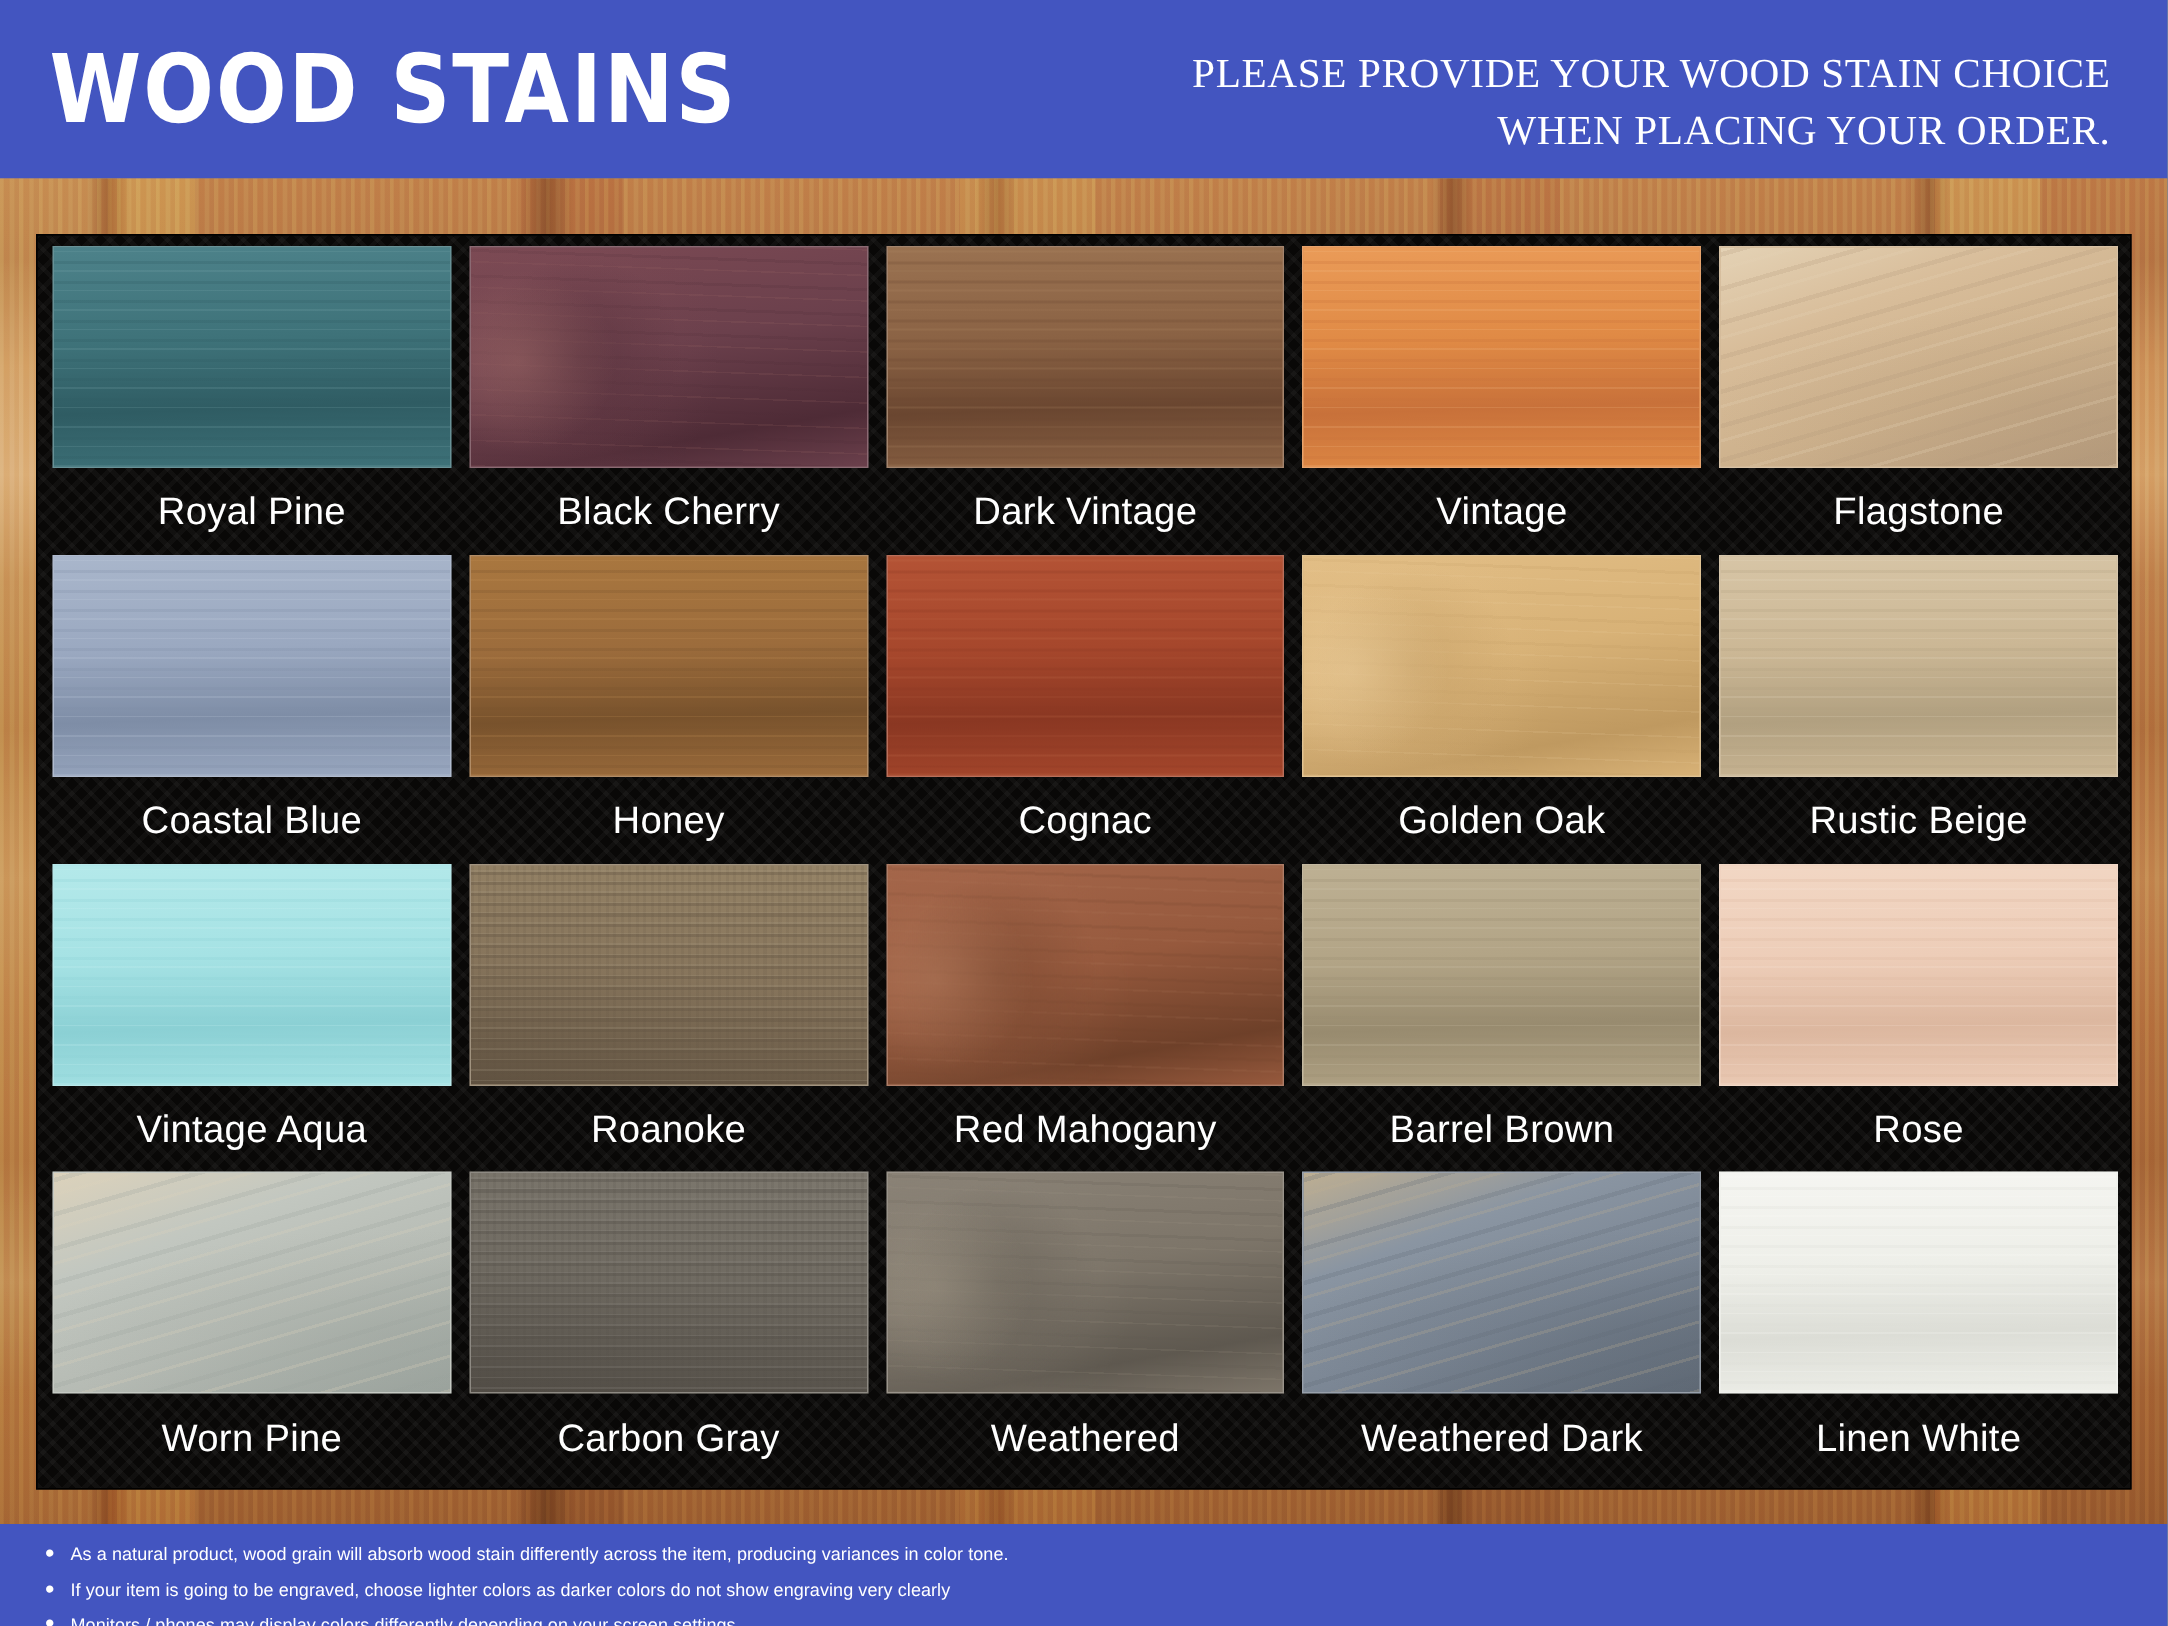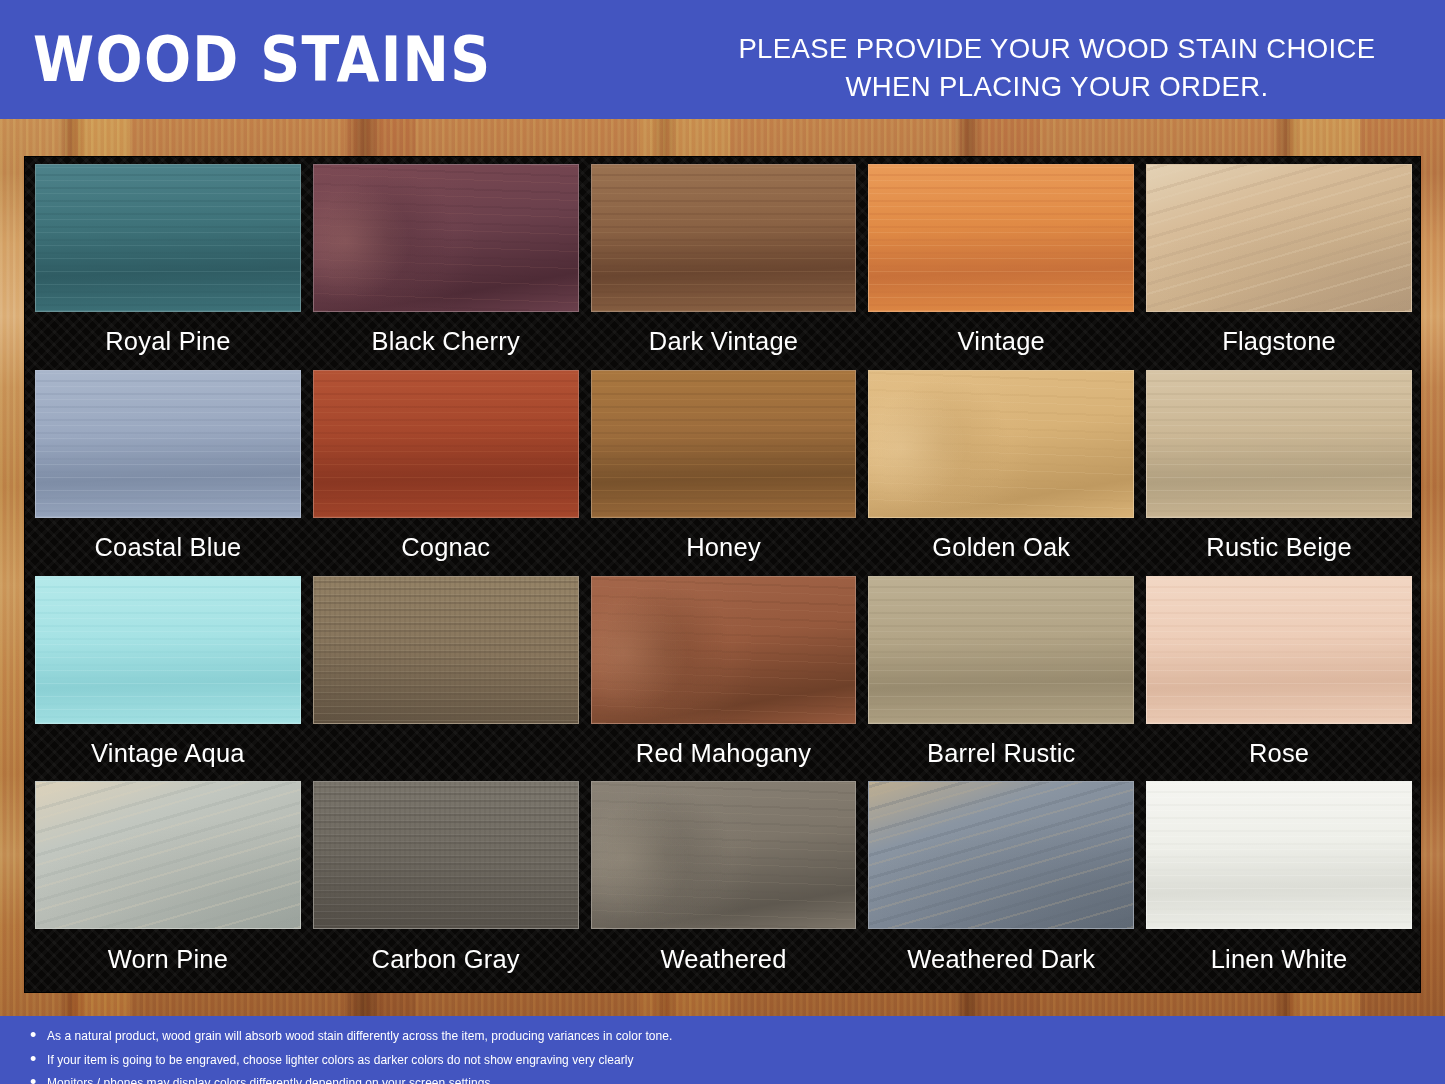--- a/index.html
+++ b/index.html
@@ -35,22 +35,22 @@
     letter-spacing: 1.5px;
     color: #ffffff;
     transform: scaleX(0.88);
     transform-origin: left center;
     white-space: nowrap;
   }
   #header-note {
     position: absolute;
     right: 38px; top: 30px;
     width: 700px;
-    text-align: center;
-    font-family: Liberation Sans, sans-serif;
+    text-align: right;
+    font-family: Liberation Serif, serif;
     font-size: 27.5px;
     line-height: 38px;
     letter-spacing: 0.4px;
     color: #ffffff;
   }
   #header-note .l2 { display: block; }
 
   
   #wood {
     position: absolute;
@@ -246,32 +246,32 @@
           </div>
           <div class="label">Flagstone</div>
         </div>
         <div class="cell">
           <div class="chip" style="background: rgb(154, 168, 192);">
             <div class="grain" style="background: repeating-linear-gradient(0deg, rgba(197, 208, 224, 0.2) 0px, rgba(197, 208, 224, 0.2) 1px, transparent 1px, transparent 5px, rgba(126, 141, 166, 0.25) 5px, rgba(126, 141, 166, 0.25) 7px, transparent 7px, transparent 13px), linear-gradient(178deg, rgb(169, 182, 203) 0%, rgb(154, 168, 192) 42%, rgb(126, 141, 166) 72%, rgb(154, 168, 192) 100%);"></div>
           </div>
           <div class="label">Coastal Blue</div>
         </div>
         <div class="cell">
+          <div class="chip" style="background: rgb(156, 108, 60);">
+            <div class="grain" style="background: repeating-linear-gradient(0deg, rgba(195, 144, 85, 0.2) 0px, rgba(195, 144, 85, 0.2) 1px, transparent 1px, transparent 5px, rgba(120, 82, 44, 0.25) 5px, rgba(120, 82, 44, 0.25) 7px, transparent 7px, transparent 13px), linear-gradient(178deg, rgb(169, 119, 63) 0%, rgb(156, 108, 60) 42%, rgb(120, 82, 44) 72%, rgb(156, 108, 60) 100%);"></div>
+          </div>
+          <div class="label">Honey</div>
+        </div>
+        <div class="cell">
           <div class="chip" style="background: rgb(166, 71, 44);">
             <div class="grain" style="background: repeating-linear-gradient(0deg, rgba(196, 111, 76, 0.2) 0px, rgba(196, 111, 76, 0.2) 1px, transparent 1px, transparent 5px, rgba(138, 55, 34, 0.25) 5px, rgba(138, 55, 34, 0.25) 7px, transparent 7px, transparent 13px), linear-gradient(178deg, rgb(180, 83, 53) 0%, rgb(166, 71, 44) 42%, rgb(138, 55, 34) 72%, rgb(166, 71, 44) 100%);"></div>
           </div>
           <div class="label">Cognac</div>
         </div>
         <div class="cell">
-          <div class="chip" style="background: rgb(156, 108, 60);">
-            <div class="grain" style="background: repeating-linear-gradient(0deg, rgba(195, 144, 85, 0.2) 0px, rgba(195, 144, 85, 0.2) 1px, transparent 1px, transparent 5px, rgba(120, 82, 44, 0.25) 5px, rgba(120, 82, 44, 0.25) 7px, transparent 7px, transparent 13px), linear-gradient(178deg, rgb(169, 119, 63) 0%, rgb(156, 108, 60) 42%, rgb(120, 82, 44) 72%, rgb(156, 108, 60) 100%);"></div>
-          </div>
-          <div class="label">Honey</div>
-        </div>
-        <div class="cell">
           <div class="chip" style="background: rgb(216, 178, 119);">
             <div class="grain" style="background: radial-gradient(95% 160% at 12% 52%, rgba(238, 211, 165, 0.4) 0%, rgba(238, 211, 165, 0) 26%), radial-gradient(75% 135% at 28% 50%, rgba(191, 153, 96, 0.467) 0%, rgba(191, 153, 96, 0) 34%), radial-gradient(130% 200% at 6% 48%, rgba(226, 190, 134, 0.533) 0%, rgba(226, 190, 134, 0) 44%), repeating-linear-gradient(2deg, rgba(238, 211, 165, 0.133) 0px, rgba(238, 211, 165, 0.133) 1px, transparent 1px, transparent 7px, rgba(191, 153, 96, 0.18) 7px, rgba(191, 153, 96, 0.18) 9px, transparent 9px, transparent 17px), linear-gradient(170deg, rgb(226, 190, 134) 0%, rgb(216, 178, 119) 45%, rgb(191, 153, 96) 80%, rgb(216, 178, 119) 100%);"></div>
           </div>
           <div class="label">Golden Oak</div>
         </div>
         <div class="cell">
           <div class="chip" style="background: rgb(203, 183, 149);">
             <div class="grain" style="background: repeating-linear-gradient(0deg, rgba(230, 218, 194, 0.2) 0px, rgba(230, 218, 194, 0.2) 1px, transparent 1px, transparent 5px, rgba(177, 160, 128, 0.25) 5px, rgba(177, 160, 128, 0.25) 7px, transparent 7px, transparent 13px), linear-gradient(178deg, rgb(215, 197, 166) 0%, rgb(203, 183, 149) 42%, rgb(177, 160, 128) 72%, rgb(203, 183, 149) 100%);"></div>
           </div>
           <div class="label">Rustic Beige</div>
@@ -279,32 +279,33 @@
         <div class="cell">
           <div class="chip" style="background: rgb(165, 226, 228);">
             <div class="grain" style="background: repeating-linear-gradient(0deg, rgba(205, 242, 243, 0.2) 0px, rgba(205, 242, 243, 0.2) 1px, transparent 1px, transparent 5px, rgba(139, 208, 212, 0.25) 5px, rgba(139, 208, 212, 0.25) 7px, transparent 7px, transparent 13px), linear-gradient(178deg, rgb(180, 233, 234) 0%, rgb(165, 226, 228) 42%, rgb(139, 208, 212) 72%, rgb(165, 226, 228) 100%);"></div>
           </div>
           <div class="label">Vintage Aqua</div>
         </div>
         <div class="cell">
           <div class="chip" style="background: rgb(135, 117, 92);">
             <div class="grain" style="background: repeating-linear-gradient(0deg, rgba(95, 81, 64, 0.333) 0px, rgba(95, 81, 64, 0.333) 2px, rgba(173, 161, 137, 0.2) 2px, rgba(173, 161, 137, 0.2) 3px, transparent 3px, transparent 7px), repeating-linear-gradient(90deg, rgba(95, 81, 64, 0.133) 0px, rgba(95, 81, 64, 0.133) 2px, transparent 2px, transparent 5px), linear-gradient(185deg, rgb(150, 132, 103) 0%, rgb(135, 117, 92) 50%, rgb(95, 81, 64) 100%);"></div>
           </div>
+          <div class="label">Roanoke</div>
         </div>
         <div class="cell">
           <div class="chip" style="background: rgb(150, 89, 61);">
             <div class="grain" style="background: radial-gradient(95% 160% at 12% 52%, rgba(185, 132, 101, 0.4) 0%, rgba(185, 132, 101, 0) 26%), radial-gradient(75% 135% at 28% 50%, rgba(110, 64, 41, 0.467) 0%, rgba(110, 64, 41, 0) 34%), radial-gradient(130% 200% at 6% 48%, rgba(164, 102, 74, 0.533) 0%, rgba(164, 102, 74, 0) 44%), repeating-linear-gradient(2deg, rgba(185, 132, 101, 0.133) 0px, rgba(185, 132, 101, 0.133) 1px, transparent 1px, transparent 7px, rgba(110, 64, 41, 0.18) 7px, rgba(110, 64, 41, 0.18) 9px, transparent 9px, transparent 17px), linear-gradient(170deg, rgb(164, 102, 74) 0%, rgb(150, 89, 61) 45%, rgb(110, 64, 41) 80%, rgb(150, 89, 61) 100%);"></div>
           </div>
           <div class="label">Red Mahogany</div>
         </div>
         <div class="cell">
           <div class="chip" style="background: rgb(178, 164, 134);">
             <div class="grain" style="background: repeating-linear-gradient(0deg, rgba(207, 197, 173, 0.2) 0px, rgba(207, 197, 173, 0.2) 1px, transparent 1px, transparent 5px, rgba(152, 139, 111, 0.25) 5px, rgba(152, 139, 111, 0.25) 7px, transparent 7px, transparent 13px), linear-gradient(178deg, rgb(189, 176, 147) 0%, rgb(178, 164, 134) 42%, rgb(152, 139, 111) 72%, rgb(178, 164, 134) 100%);"></div>
           </div>
-          <div class="label">Barrel Rustic</div>
+          <div class="label">Barrel Brown</div>
         </div>
         <div class="cell">
           <div class="chip" style="background: rgb(237, 205, 184);">
             <div class="grain" style="background: repeating-linear-gradient(0deg, rgba(248, 230, 217, 0.2) 0px, rgba(248, 230, 217, 0.2) 1px, transparent 1px, transparent 5px, rgba(220, 183, 159, 0.25) 5px, rgba(220, 183, 159, 0.25) 7px, transparent 7px, transparent 13px), linear-gradient(178deg, rgb(242, 215, 196) 0%, rgb(237, 205, 184) 42%, rgb(220, 183, 159) 72%, rgb(237, 205, 184) 100%);"></div>
           </div>
           <div class="label">Rose</div>
         </div>
         <div class="cell">
           <div class="chip" style="background: rgb(182, 187, 180);">
             <div class="grain" style="background: repeating-linear-gradient(-16deg, rgba(220, 210, 187, 0.24) 0px, rgba(220, 210, 187, 0.24) 2px, transparent 2px, transparent 9px, rgba(154, 162, 156, 0.227) 9px, rgba(154, 162, 156, 0.227) 12px, transparent 12px, transparent 22px), radial-gradient(140% 80% at 85% 75%, rgba(154, 162, 156, 0.333) 0%, transparent 62%), linear-gradient(160deg, rgb(220, 210, 187) 0%, rgb(194, 199, 192) 30%, rgb(182, 187, 180) 62%, rgb(154, 162, 156) 100%);"></div>

